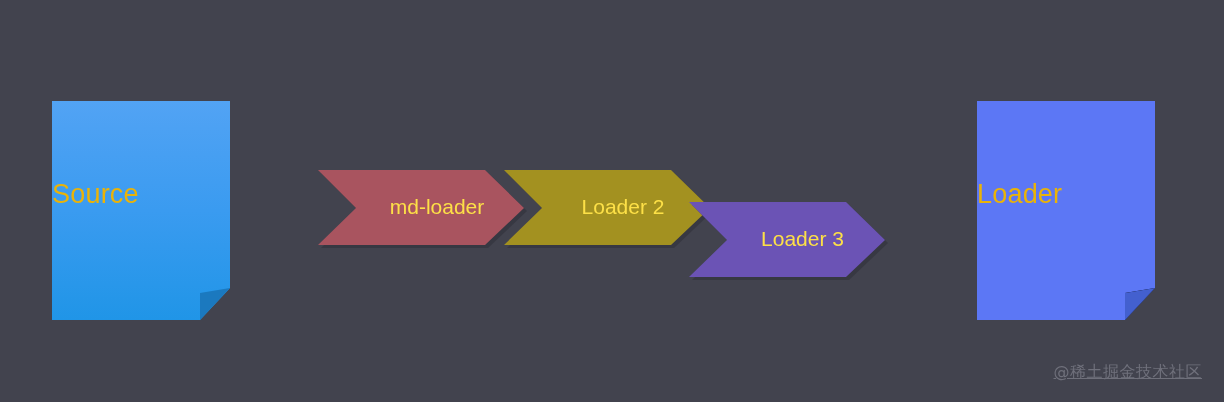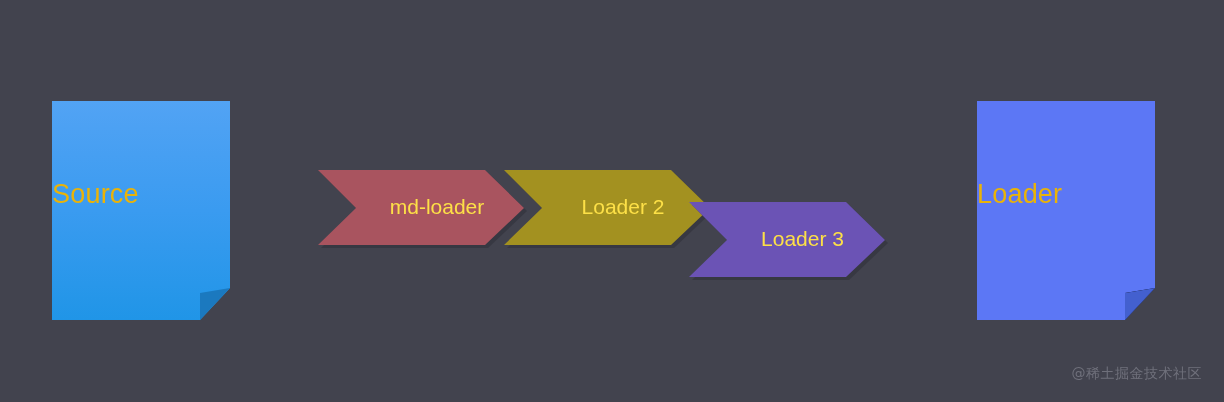--- a/index.html
+++ b/index.html
@@ -84,25 +84,26 @@
   .chevron.c2 .chev-label { left: 26px; }
   .chevron.c3 { left: 371px; width: 201px; margin-top: 32px; }
   .chevron.c3 .chev-label { left: 26px; }
 
   
   #watermark {
     position: absolute;
     right: 22px;
     bottom: 22px;
     color: #6f707b;
-    font-size: 14px;
+    font-size: 16px;
     line-height: 1;
     letter-spacing: 0.5px;
     white-space: nowrap;
     font-family: "DejaVu Sans", "Liberation Sans", sans-serif;
+    text-decoration: underline;
   }
 </style>
 </head>
 <body>
 
 <div id="canvas">
 
   <div class="doc-card" id="source-card">
     <svg class="doc-svg" viewBox="0 0 178 219" width="178" height="219">
       <defs>

